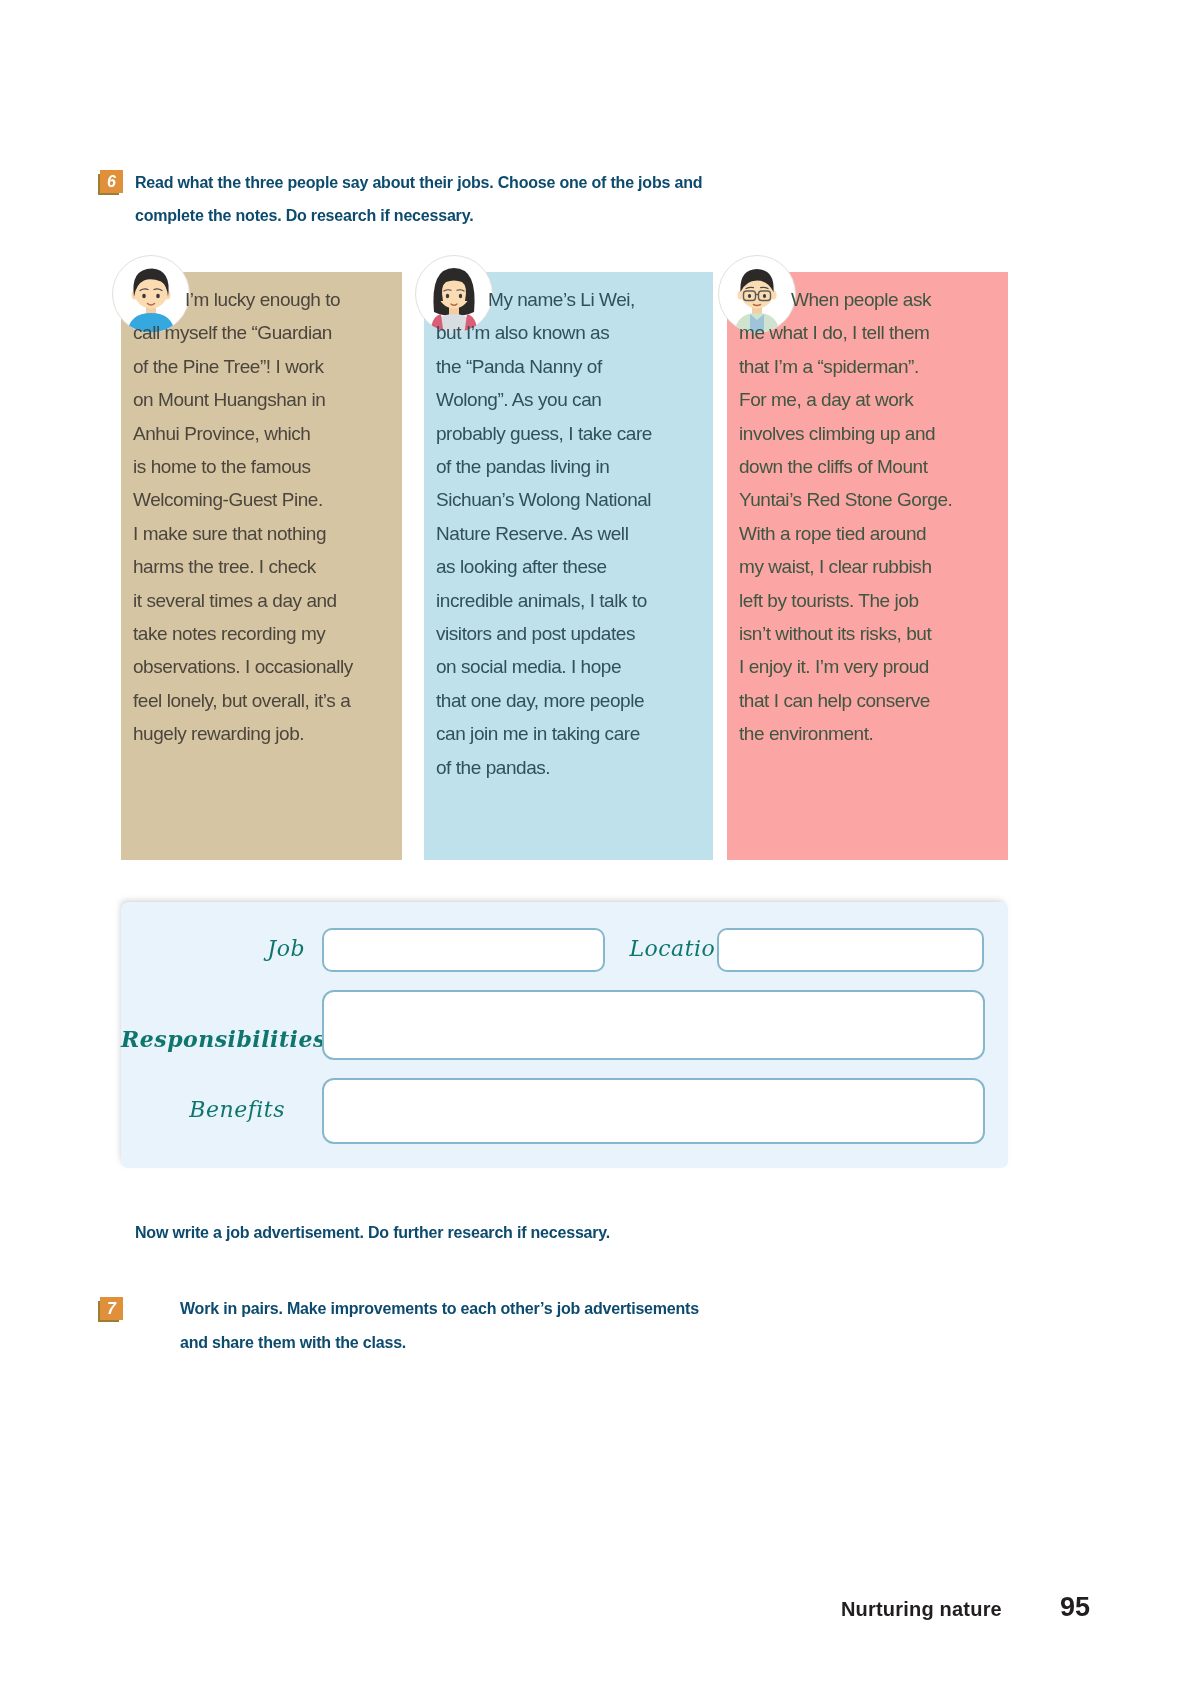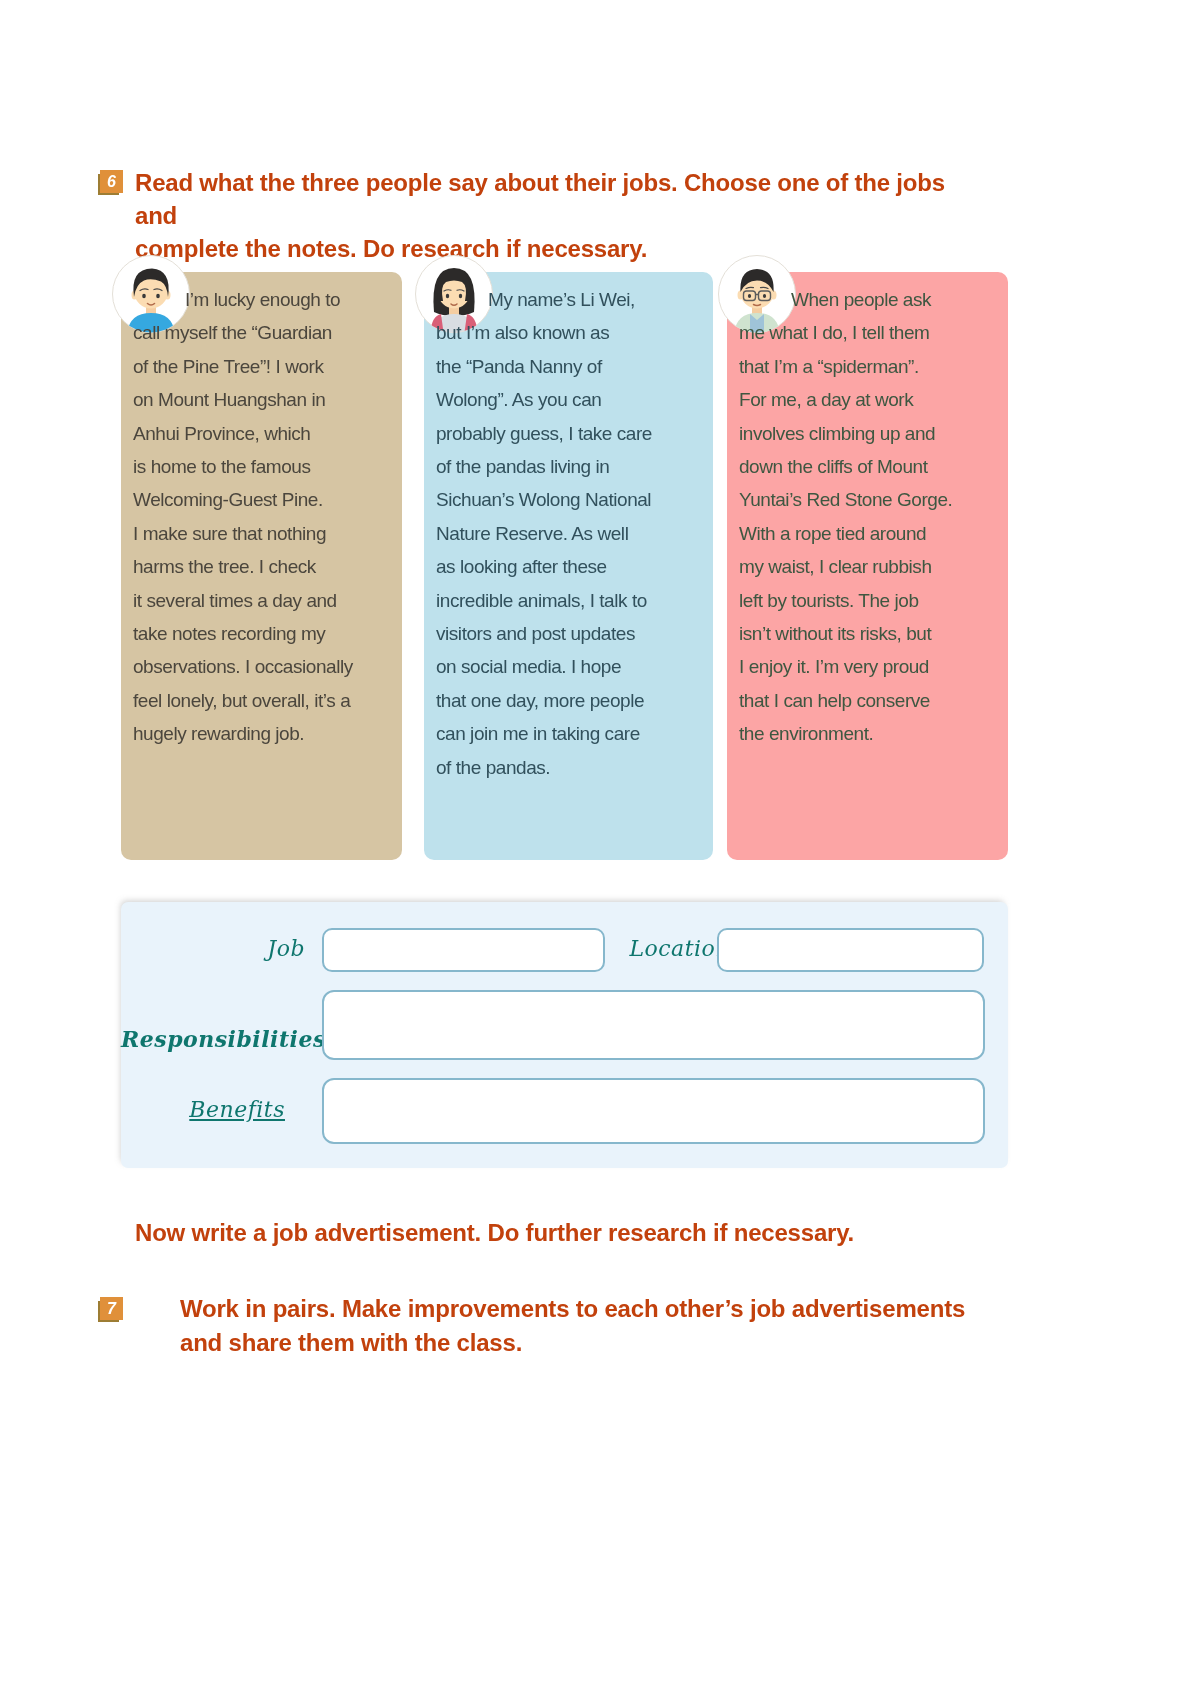--- a/index.html
+++ b/index.html
@@ -16,31 +16,31 @@
     position:absolute;
     width:23px;height:23px;
     background:#e0903a;
     display:flex;align-items:center;justify-content:center;
     color:#ffffff;font-weight:bold;font-style:italic;font-size:16px;
     box-shadow:-3px 3px 0 -1px #9d7d34;
   }
   .instr{
     position:absolute;
     font-weight:bold;
-    font-size:24px;
+    font-size:16px;
     line-height:33px;
     letter-spacing:-0.2px;
-    color:#c2410c;
+    color:#0c4a6e;
     white-space:pre-line;
   }
   
   .card{
     position:absolute;
     top:272px;height:588px;width:281px;
-    border-radius:10px;
+    border-radius:0;
   }
   .card-1{left:121px;}
   .card-2{left:424px;width:283px;padding-left:6px;}
   .card-3{left:727px;}
   .card .bubble-text{
     position:absolute;left:12px;right:10px;top:11px;
     font-size:19px;line-height:33.4px;letter-spacing:-0.45px;
     white-space:pre-line;
     text-indent:52px;
   }
@@ -226,26 +226,30 @@
   <div class="notes-panel">
     <div class="hand-label" style="left:0;top:34px;width:184px;">Job</div>
     <input class="note-box" style="left: 201px; top: 26px; width: 283px; height: 44px;" type="text">
 
     <div class="hand-label" style="left:409px;top:34px;width:200px;">Location</div>
     <input class="note-box" style="left: 596px; top: 26px; width: 267px; height: 44px;" type="text">
 
     <div class="hand-label" style="left:0;top:124px;width:166px;font-weight:bold;">Responsibilities</div>
     <textarea class="note-box" style="left: 201px; top: 88px; width: 663px; height: 70px; border-radius: 12px;"></textarea>
 
-    <div class="hand-label" style="left:0;top:195px;width:164px;text-decoration:underline;">Benefits</div>
+    <div class="hand-label" style="left:0;top:195px;width:164px;">Benefits</div>
     <textarea class="note-box" style="left: 201px; top: 176px; width: 663px; height: 66px; border-radius: 12px;"></textarea>
   </div>
 
   <div class="instr" style="left:135px;top:1216px;width:860px;">Now write a job advertisement. Do further research if necessary.</div>
 
   <div class="badge" style="left:100px;top:1297px;">
     <span>7</span>
   </div>
   <div class="instr" style="left:135px;top:1292px;width:820px;line-height:34px;margin-left:45px;">Work in pairs. Make improvements to each other’s job advertisements
 and share them with the class.</div>
 
+  <div class="footer">
+    <span class="section">Nurturing nature</span>
+    <span class="pagenum">95</span>
+  </div>
 
 </div>
 
 </body></html>

